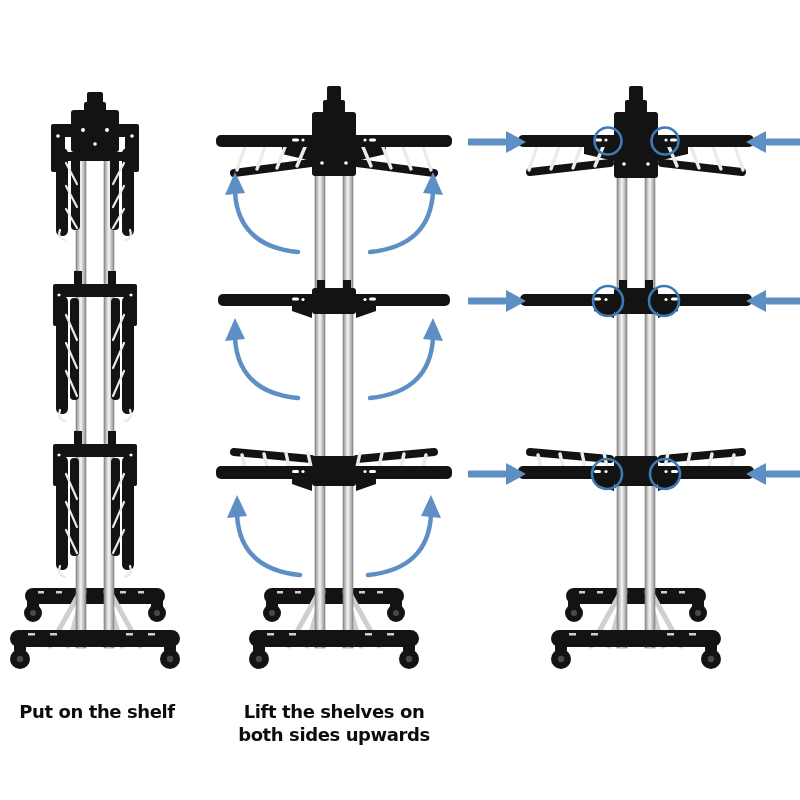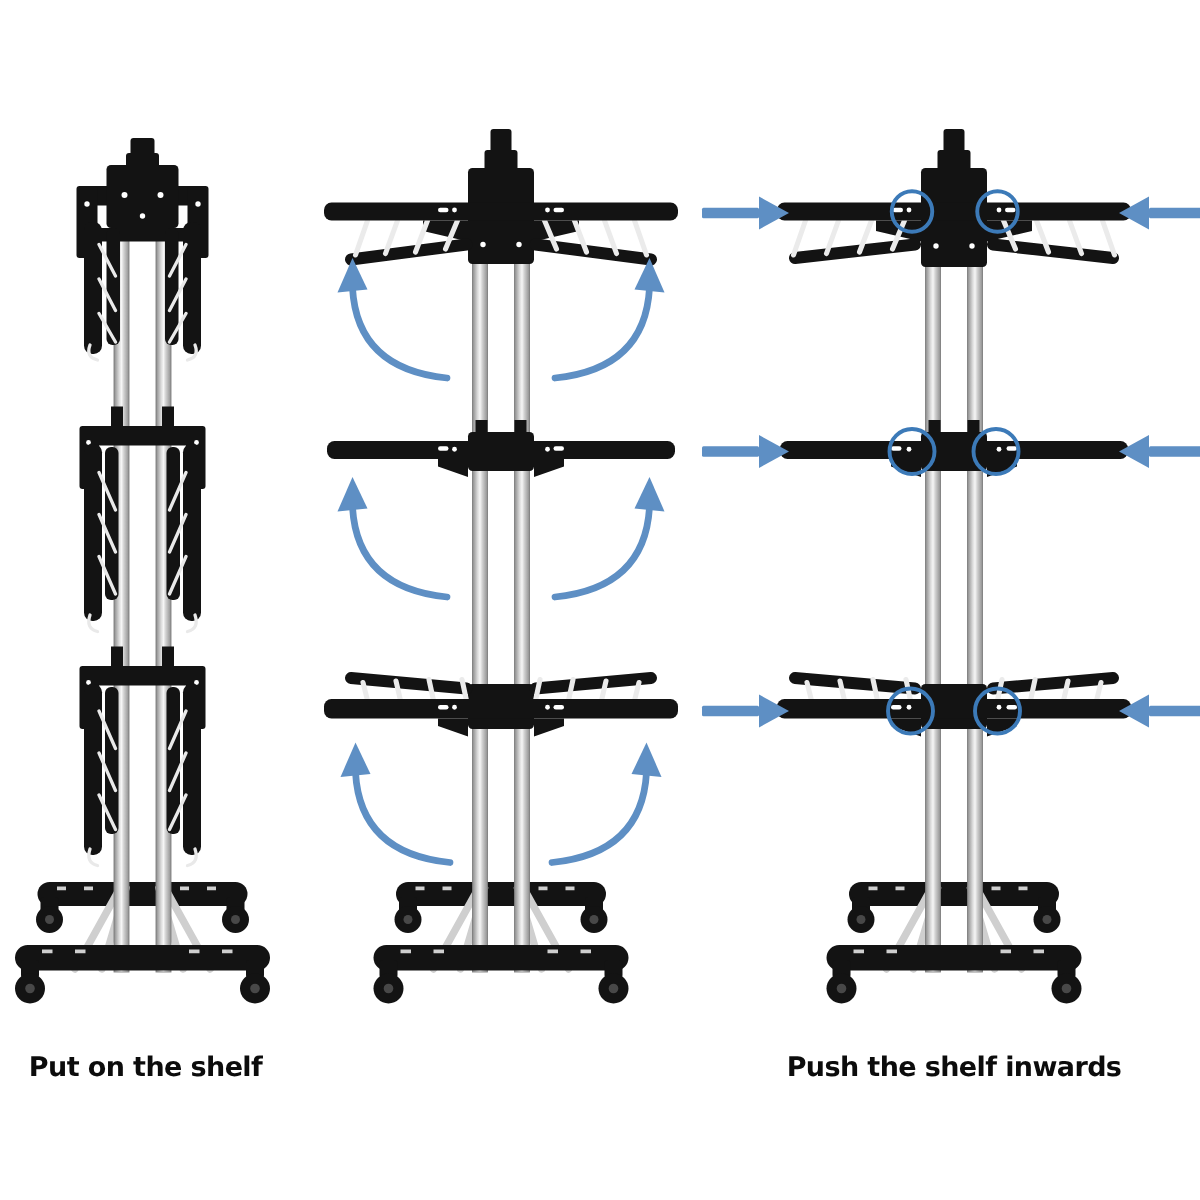--- a/index.html
+++ b/index.html
@@ -367,18 +367,18 @@
         <rect class="psh" x="766" y="470.5" width="38" height="7" rx="1"></rect>
           <polygon class="psh" points="766,463 766,485 746,474"></polygon>
       </g>
     </g>
   </svg>
 
   <div class="caption" style="left:2px;width:190px;">
     <span>Put on the shelf</span>
     <span></span>
   </div>
-  <div class="caption" style="left:514px;width:244px;">
-    <span>Push the shelf inwards</span>
-    <span></span>
+  <div class="caption" style="left:212px;width:244px;">
+    <span>Lift the shelves on</span>
+    <span>both sides upwards</span>
   </div>
 
 </div>
 
 </body></html>

